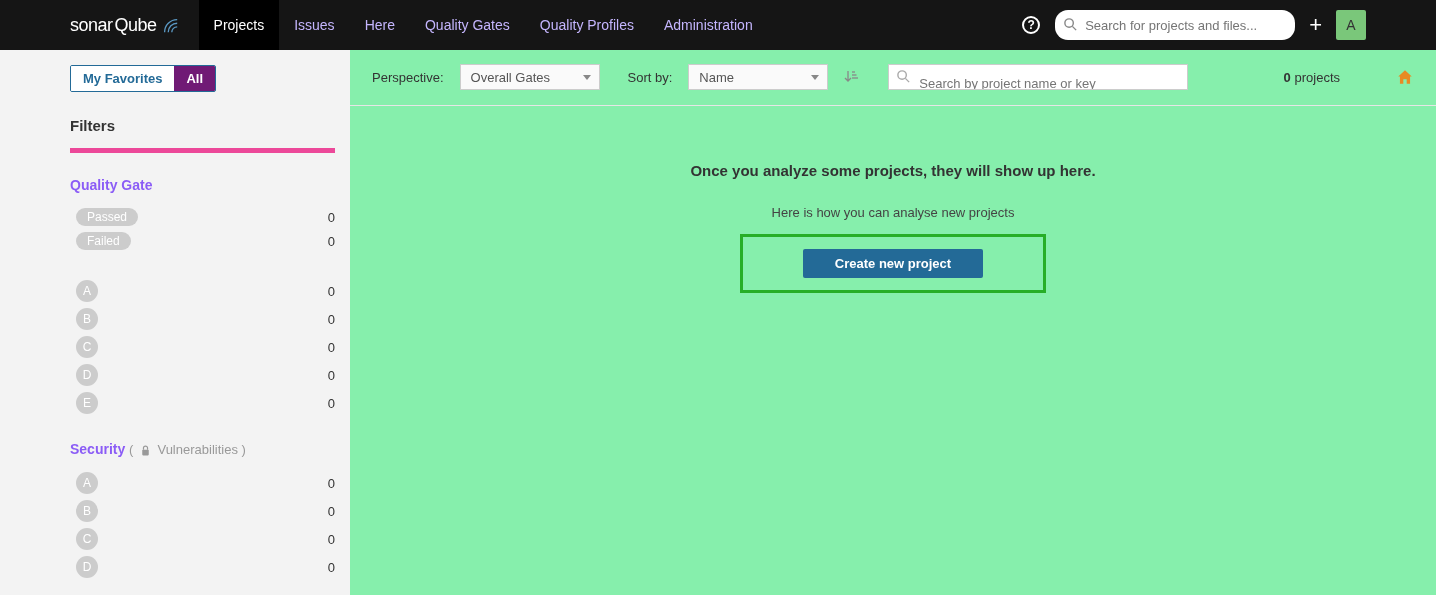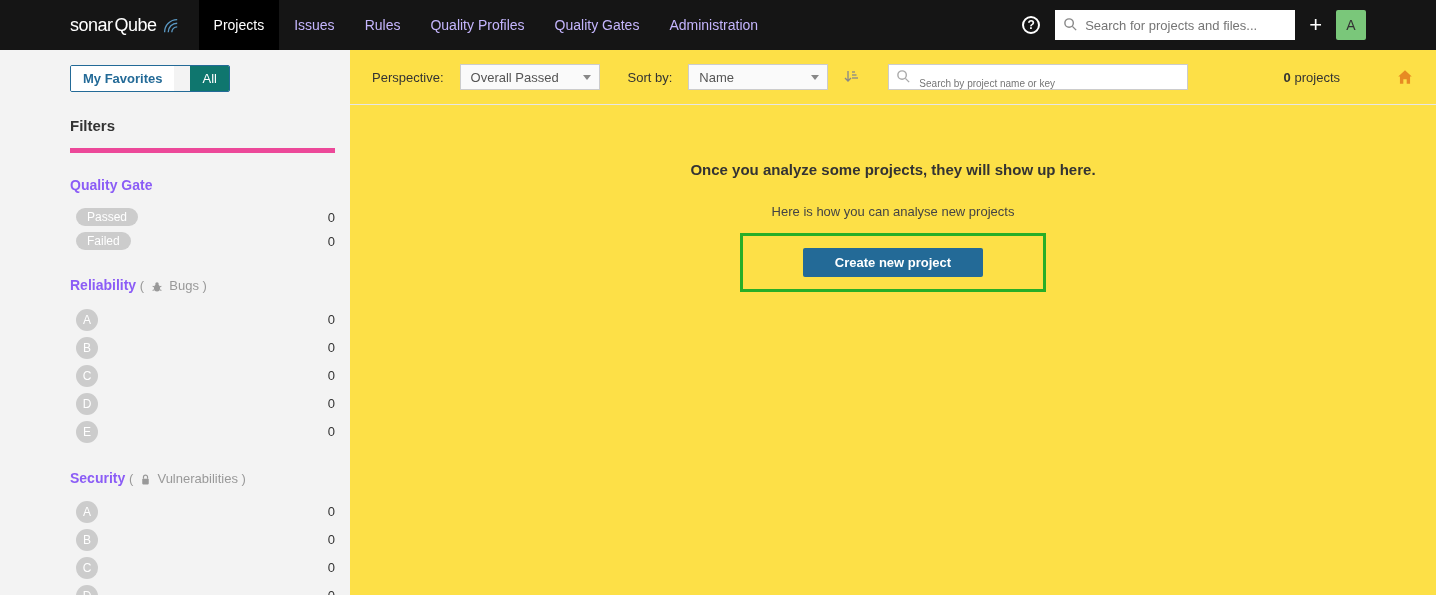--- a/index.html
+++ b/index.html
@@ -8,60 +8,60 @@
 
 .topnav { background:#151515; height:50px; display:flex; align-items:center; padding:0 15px 0 70px; }
 .logo { color:#fff; font-size:18px; font-weight:300; letter-spacing:-0.5px; display:flex; align-items:center; gap:2px; }
 .logo .q { font-weight:400; }
 .logo-arcs { width:18px; height:18px; margin-left:2px; }
 .navlinks { display:flex; margin-left:20px; height:100%; }
 .navlink { color:#c4b5fd; padding:0 15px; display:flex; align-items:center; font-size:14px; cursor:pointer; height:100%; }
 .navlink.active { background:#000; color:#fff; }
 .nav-spacer { flex:1; }
 .help-icon { color:#fff; width:18px; height:18px; border:2px solid #fff; border-radius:50%; display:flex; align-items:center; justify-content:center; font-size:12px; font-weight:bold; margin-right:15px; cursor:pointer; }
-.topsearch { background:#fff; border:none; border-radius:0; height:30px; width:240px; padding:0 10px 0 30px; font-size:13px; }
+.topsearch { background:#fff; border:none; border-radius:13px; height:30px; width:240px; padding:0 10px 0 30px; font-size:13px; }
 .topsearch-wrap { position:relative; }
 .topsearch-wrap .sicon { position:absolute; left:8px; top:7px; color:#888; }
 .plus-btn { color:#fff; font-size:22px; font-weight:300; margin:0 14px; cursor:pointer; }
 .user-badge { background:#7ac77a; color:#333; width:30px; height:30px; display:flex; align-items:center; justify-content:center; border-radius:2px; font-size:14px; font-weight:500; cursor:pointer; margin-right:55px; }
 
 
 .page { display:flex; height:calc(595px - 50px);border-radius:11px; }
 .sidebar { width:350px; padding:15px 0 0 0; overflow-y:auto; position:relative; }
 .sidebar-scroll { height:100%; overflow-y:auto; }
 .sidebar-scroll::-webkit-scrollbar { width:12px; }
 .sidebar-scroll::-webkit-scrollbar-track { background:#f3f3f3; }
 .sidebar-scroll::-webkit-scrollbar-thumb { background:#b8b8b8; }
 .sb-inner { padding:0 15px 0 70px; }
 
 .fav-toggle { border:1px solid #236a97; display:inline-flex; border-radius:2px; overflow:hidden; margin-left:70px; }
 .fav-toggle .seg { padding:5px 12px; font-size:13px; cursor:pointer; }
 .fav-toggle .seg.fav { color:#236a97; background:#fff; font-weight:bold; }
-.fav-toggle .seg.all { background:#0f766e; color:#fff; font-weight:normal;margin-left:16px; }
+.fav-toggle .seg.all { background:#701a75; color:#fff; font-weight:bold; }
 
 .filters-hdr { font-weight:bold; font-size:15px; color:#333; margin:25px 0 0 0; padding-bottom:14px; border-bottom:5px solid #ec4899; }
 .filter-group { margin-top:24px; }
 .filter-title { font-weight:bold; font-size:14px; color:#8b5cf6; }
 .filter-sub { color:#999; font-size:13px; font-weight:normal; }
 .filter-icon { color:#999; margin:0 2px; display:inline-flex; vertical-align:middle; }
 .filter-rows { margin-top:12px; }
 .filter-row { display:flex; align-items:center; justify-content:space-between; padding:3px 0 3px 6px; cursor:pointer; }
 .pill { background:#ccc; color:#fff; font-size:12px; padding:2px 11px; border-radius:10px; }
 .grade-circle { background:#ccc; color:#fff; width:22px; height:22px; border-radius:50%; display:flex; align-items:center; justify-content:center; font-size:12px; font-weight:500; }
 .count { color:#333; font-size:13px; }
 
 
-.main { flex:1; background:#fde047; margin-right:0; }
+.main { flex:1; background:#86efac; margin-right:0; }
 .toolbar { display:flex; align-items:center; padding:14px 22px; border-bottom:1px solid #e6e6e6; gap:16px; }
 .tlabel { font-size:13px; color:#333; }
 .sel { border:1px solid #ccc; background:#fafafa; height:26px; padding:0 24px 0 10px; font-size:13px; color:#555; position:relative; display:inline-flex; align-items:center; cursor:pointer; min-width:140px; }
 .sel::after { content:''; position:absolute; right:8px; top:10px; border-left:4px solid transparent; border-right:4px solid transparent; border-top:5px solid #888; }
 .sort-icon { color:#888; cursor:pointer; }
 .projsearch-wrap { position:relative; margin-left:12px; }
-.projsearch { border:1px solid #ccc; height:26px; width:300px; padding:12px 10px 0 30px; font-size:10px; }
+.projsearch { border:1px solid #ccc; height:26px; width:300px; padding:12px 10px 0 30px; font-size:13px; }
 .projsearch-wrap .sicon { position:absolute; left:8px; top:5px; color:#aaa; }
 .tb-spacer { flex:1; }
 .pcount { font-size:13px; color:#333; }
 .pcount b { font-weight:bold; }
 .home-icon { color:#e78b23; margin-left:40px; cursor:pointer; }
 
 .empty { text-align:center; padding:56px 0 0 0; }
 .empty h3 { font-size:15px; font-weight:bold; color:#333; margin-bottom:26px; }
 .empty p.sub { font-size:13px; color:#444; margin-bottom:14px; }
 .create-wrap { border:3px solid #27ae27; display:inline-block; padding:12px 60px; margin-bottom:30px; }
@@ -79,23 +79,23 @@
       <span class="q">Qube</span>
     <svg class="logo-arcs" viewBox="0 0 20 20">
         <path d="M4 18 A14 14 0 0 1 18 4" stroke="#5b99c4" stroke-width="1.5" fill="none"></path>
         <path d="M8 18 A10 10 0 0 1 18 8" stroke="#5b99c4" stroke-width="1.5" fill="none"></path>
         <path d="M12 18 A6 6 0 0 1 18 12" stroke="#5b99c4" stroke-width="1.5" fill="none"></path>
       </svg>
   </div>
   <div class="navlinks" id="navlinks">
       <div class="navlink active">Projects</div>
       <div class="navlink">Issues</div>
-      <div class="navlink">Rules</div>
+      <div class="navlink">Here</div>
+      <div class="navlink">Quality Gates</div>
       <div class="navlink">Quality Profiles</div>
-      <div class="navlink">Quality Gates</div>
       <div class="navlink">Administration</div>
     </div>
   <div class="nav-spacer"></div>
   <div class="help-icon">?</div>
   <div class="topsearch-wrap">
     <svg class="sicon" width="15" height="15" viewBox="0 0 16 16">
         <circle cx="6.5" cy="6.5" r="4.5" stroke="#888" stroke-width="1.5" fill="none"></circle>
         <line x1="10" y1="10" x2="14" y2="14" stroke="#888" stroke-width="1.5"></line>
       </svg>
     <input class="topsearch" placeholder="Search for projects and files..." style="">
@@ -122,30 +122,20 @@
                   <span class="pill">Passed</span>
                   <span class="count">0</span>
                 </div>
                 <div class="filter-row">
                   <span class="pill">Failed</span>
                   <span class="count">0</span>
                 </div>
               </div>
             </div>
             <div class="filter-group">
-              <div><span class="filter-title">Reliability</span> <span class="filter-sub">( <span class="filter-icon">
-                    <svg width="14" height="14" viewBox="0 0 16 16">
-                      <ellipse cx="8" cy="9" rx="3.5" ry="4" fill="#999"></ellipse>
-                      <circle cx="8" cy="4.5" r="2" fill="#999"></circle>
-                      <line x1="3" y1="7" x2="5" y2="8" stroke="#999" stroke-width="1.2"></line>
-                      <line x1="13" y1="7" x2="11" y2="8" stroke="#999" stroke-width="1.2"></line>
-                      <line x1="3" y1="12" x2="5" y2="11" stroke="#999" stroke-width="1.2"></line>
-                      <line x1="13" y1="12" x2="11" y2="11" stroke="#999" stroke-width="1.2"></line>
-                    </svg>
-                  </span> Bugs )</span></div>
               <div class="filter-rows">
                 <div class="filter-row">
                   <span class="grade-circle">A</span>
                   <span class="count">0</span>
                 </div>
                 <div class="filter-row">
                   <span class="grade-circle">B</span>
                   <span class="count">0</span>
                 </div>
                 <div class="filter-row">
@@ -190,21 +180,21 @@
             </div>
           </div>
       </div>
     </div>
   </div>
 
   <div class="main">
     <div class="toolbar">
       <span class="tlabel">Perspective:</span>
       <div class="sel">
-          <span>Overall Passed</span>
+          <span>Overall Gates</span>
         </div>
       <span class="tlabel" style="margin-left:12px">Sort by:</span>
       <div class="sel">
           <span>Name</span>
         </div>
       <svg class="sort-icon" width="16" height="16" viewBox="0 0 16 16">
           <path d="M4 2 L4 12 M1 9 L4 12 L7 9" stroke="#888" stroke-width="1.3" fill="none"></path>
           <line x1="8" y1="3" x2="11" y2="3" stroke="#888" stroke-width="1.3"></line>
           <line x1="8" y1="6" x2="12.5" y2="6" stroke="#888" stroke-width="1.3"></line>
           <line x1="8" y1="9" x2="14" y2="9" stroke="#888" stroke-width="1.3"></line>

